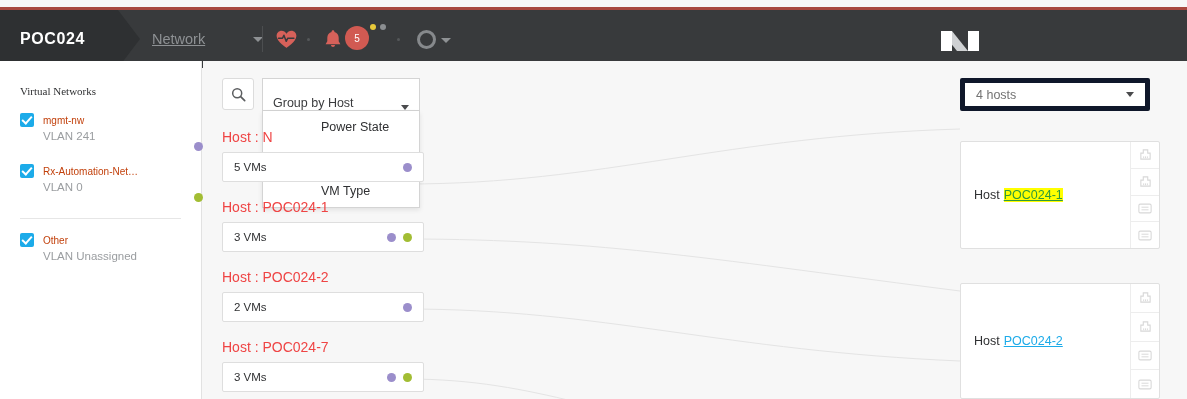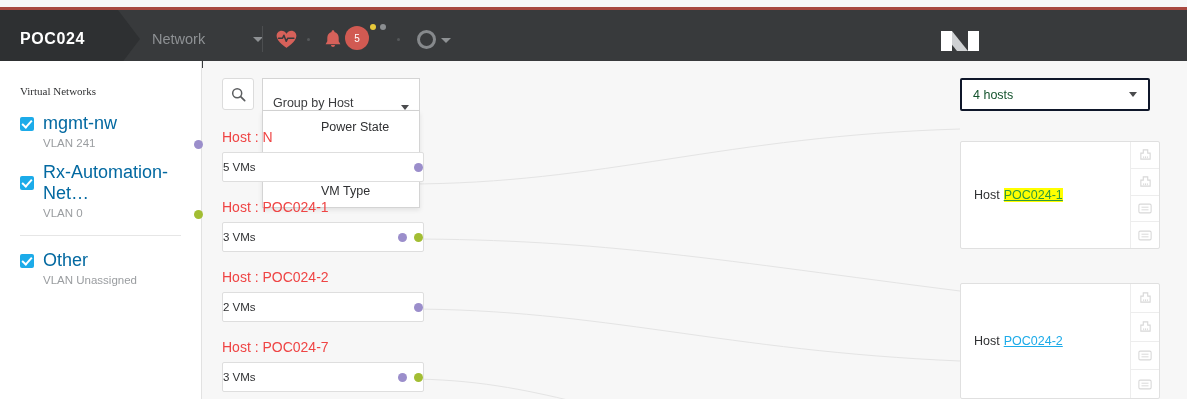--- a/index.html
+++ b/index.html
@@ -24,21 +24,21 @@
     clip-path: polygon(0 0, 118px 0, 140px 29px, 118px 58px, 0 58px);
     display: flex; align-items: center;
   }
   #brand-label {
     color: #ffffff; font-size: 16px; font-weight: bold;
     letter-spacing: 0.6px; margin-left: 20px;
   }
   #nav-network {
     position: absolute; left: 152px; top: 0; height: 58px;
     display: flex; align-items: center; gap: 48px;
-    color: #8e9194; font-size: 14.5px;
+    color: #8e9194; font-size: 14.5px; text-decoration: underline;
   }
   .nav-chevron {
     width: 0; height: 0;
     border-left: 5px solid transparent;
     border-right: 5px solid transparent;
     border-top: 5px solid #8e9194;
   }
   #nav-divider {
     position: absolute; left: 262px; top: 16px;
     width: 1px; height: 26px; background: #4c4e50;
@@ -96,24 +96,24 @@
   .vn-check {
     width: 14px; height: 14px; border-radius: 2px;
     background: #1cabe9; position: relative; flex: 0 0 auto;
   }
   .vn-check::after {
     content: ""; position: absolute;
     left: 4px; top: 1px; width: 4px; height: 8px;
     border: solid #fff; border-width: 0 2px 2px 0;
     transform: rotate(42deg);
   }
-  .vn-name { font-size: 18px; color: #0369a1; }
+  .vn-name { font-size: 10px; color: #c2410c; }
   .vn-sub-row {
-    display: flex; align-items: flex-end;
-    margin: 3px 0 0 23px; width: 160px;
+    display: flex; align-items: flex-start;
+    margin: 3px 0 0 23px; width: 160px; flex-direction: column;
   }
   .vn-vlan { font-size: 11.5px; color: #9a9da0; }
   .vn-dot {
     width: 9px; height: 9px; border-radius: 50%; margin-left: auto;
   }
   #sidebar-divider {
     height: 1px; background: #e6e6e6; margin: 16px 20px 14px 20px;
   }
 
   
@@ -164,32 +164,32 @@
   
   .vm-group { position: absolute; left: 19px; width: 202px; }
   .vm-group-label {
     font-size: 14px; color: #ef4444; margin-bottom: 7px;
     white-space: nowrap;
   }
   .vm-box {
     height: 30px; background: #fff;
     border: 1px solid #dedede; border-radius: 2px;
     display: flex; align-items: center;
-    padding: 0 0; font-size: 11.5px; color: #2f3032;
+    padding: 0 11px; font-size: 11.5px; color: #2f3032;
   }
   .vm-dots { margin-left: auto; display: flex; gap: 7px; }
   .vm-dot { width: 9px; height: 9px; border-radius: 50%; }
 
   
   #hosts-select {
     position: absolute; left: 757px; top: 17px;
     width: 190px; height: 33px;
-    background: #fff; border: 2px solid #0f172a; border-radius: 2px;
+    background: #fff; border: 5px solid #0f172a; border-radius: 2px;
     display: flex; align-items: center;
-    padding: 0 11px; font-size: 12.5px; color: #14532d;
+    padding: 0 11px; font-size: 12.5px; color: #737373;
     cursor: pointer;
   }
 
   
   .host-card {
     position: absolute; left: 757px; width: 200px;
     background: #fff; border: 1px solid #e0e0e0; border-radius: 2px;
     display: flex;
   }
   .host-card-body {

